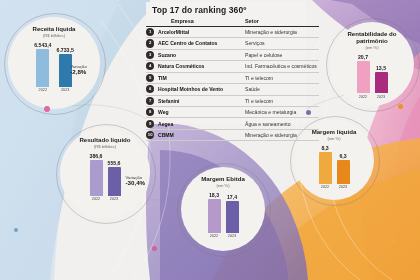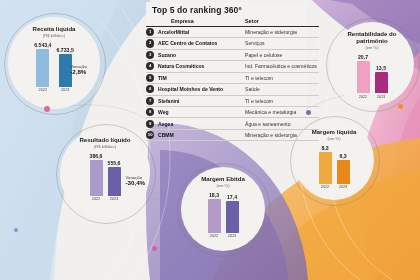--- a/index.html
+++ b/index.html
@@ -133,21 +133,21 @@
   <div class="ring" style="left:177px;top:163px;width:92px;height:92px;"></div>
 
   <div class="dot" style="left:44px;top:106px;width:6px;height:6px;background:#e06a9e;"></div>
   <div class="dot" style="left:398px;top:104px;width:5px;height:5px;background:#ef9326;"></div>
   <div class="dot" style="left:306px;top:110px;width:5px;height:5px;background:#7d6cb0;"></div>
   <div class="dot" style="left:152px;top:246px;width:5px;height:5px;background:#d8609a;"></div>
   <div class="dot" style="left:390px;top:238px;width:5px;height:5px;background:#f0a93c;"></div>
   <div class="dot" style="left:14px;top:228px;width:4px;height:4px;background:#6aa3cc;"></div>
 
   <div class="rank-panel">
-    <div class="rank-title">Top 5 do ranking 360º</div>
+    <div class="rank-title">Top 17 do ranking 360º</div>
     <table class="rank-table">
       <thead>
         <tr>
           <th class="c-pos"></th>
           <th class="c-emp hdr-emp">Empresa</th>
           <th class="c-set">Setor</th>
         </tr>
       </thead>
       <tbody>
           <tr>

